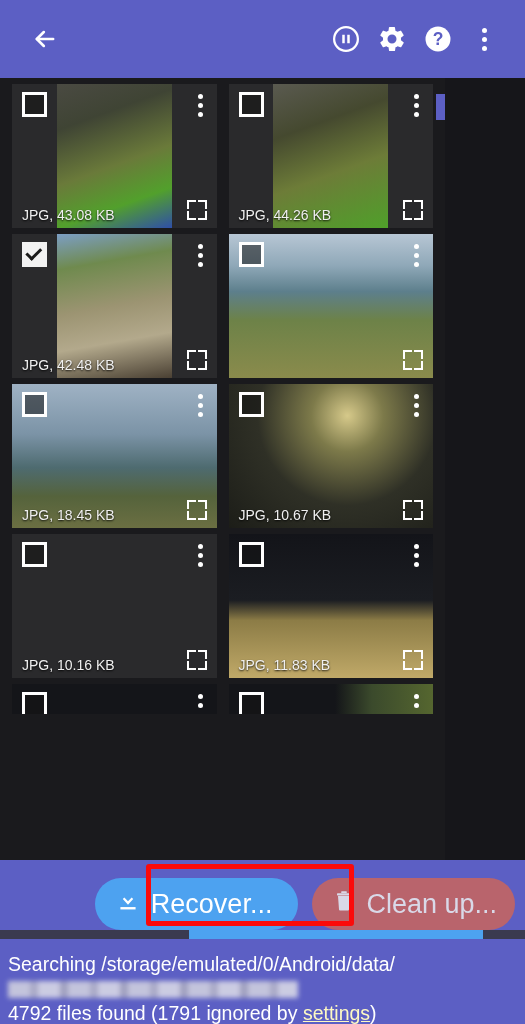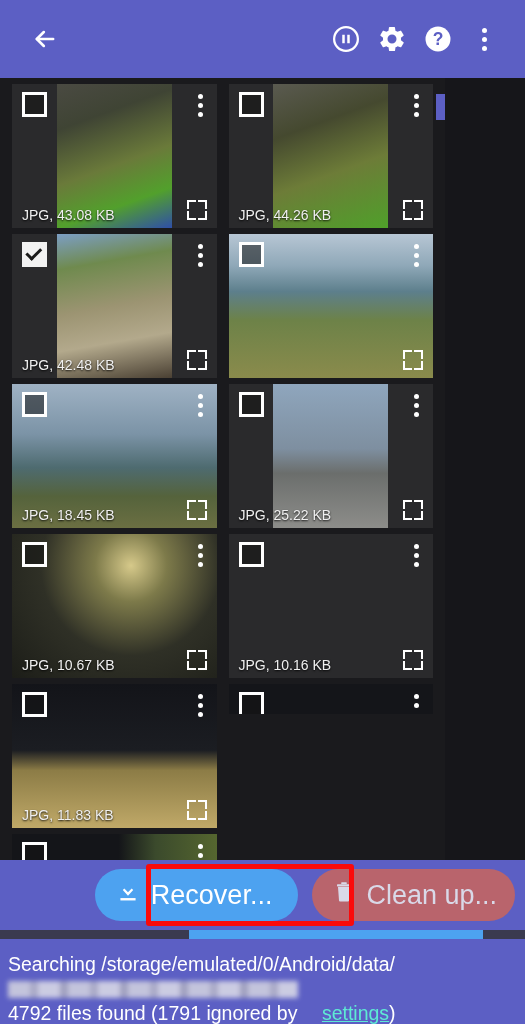--- a/index.html
+++ b/index.html
@@ -92,21 +92,21 @@
     background: #5c5fc4; z-index: 6;
   }
 
   
   .bottom {
     position: absolute; left: 0; bottom: 0; width: 525px; height: 164px;
     background: #5c5fc4; z-index: 10;
   }
   .actions {
     position: relative; height: 70px;
-    display: flex; align-items: center; justify-content: flex-end;
+    display: flex; align-items: flex-end; justify-content: flex-end;
     gap: 14px; padding-right: 10px;
   }
   .btn {
     display: flex; align-items: center; gap: 10px;
     height: 52px; padding: 0 26px 0 20px; border-radius: 26px;
     font-size: 27px; color: #ffffff; white-space: nowrap;
   }
   .btn-recover { background: #4da2f0; }
   .btn-clean { background: #b9646c; color: #d9d9e8; padding-right: 18px; }
   .highlight {
@@ -115,21 +115,21 @@
   }
   .progress { position: relative; height: 9px; background: #3a3a50; overflow: hidden; }
   .progress .bar { position: absolute; top: 0; height: 9px; left: 36%; width: 56%; background: #4da2f0; }
   .status { padding: 12px 8px 0 8px; color: #ffffff; font-size: 19.5px; line-height: 27px; }
   .status .redacted {
     display: block; height: 17px; width: 290px; margin: 3px 0 2px 0;
     background: repeating-linear-gradient(90deg,
       #cfcfdf 0 22px, #b2b2c8 22px 30px, #d8d8e6 30px 52px, #a8a8c0 52px 60px);
     filter: blur(2.5px); opacity: .9;
   }
-  .status a { color: #5eead4; text-decoration: underline; margin-left: 19px; }
+  .status a { color: #fef9c3; text-decoration: underline; }
 </style>
 </head>
 <body>
 
 <div class="app">
 
   <div class="appbar">
     <div class="bar-icon back-icon">
       <svg width="28" height="28" viewBox="0 0 24 24" fill="none" stroke="#fff" stroke-width="2.2" stroke-linecap="round" stroke-linejoin="round">
           <path d="M19 12H5"></path>
@@ -256,38 +256,20 @@
           </div>
         <div class="meta">JPG, 18.45 KB</div>
         <div class="expand">
             <span class="tl"></span>
             <span class="tr"></span>
             <span class="bl"></span>
             <span class="br"></span>
           </div>
       </div>
 
-      <div class="card">
-        <div class="thumb narrow">
-          <div class="pic" style="background:linear-gradient(180deg,#8fa6bd 0%,#7e8fa0 45%,#6b6e6c 62%,#8d8d8a 100%)"></div>
-        </div>
-        <div class="cb"></div>
-        <div class="card-menu">
-            <i></i>
-            <i></i>
-            <i></i>
-          </div>
-        <div class="meta">JPG, 25.22 KB</div>
-        <div class="expand">
-            <span class="tl"></span>
-            <span class="tr"></span>
-            <span class="bl"></span>
-            <span class="br"></span>
-          </div>
-      </div>
 
       <div class="card">
         <div class="thumb full">
           <div class="pic" style="background:radial-gradient(circle at 58% 22%, #d6c98a 0%, #7d7a4a 22%, #2f3026 55%, #1c1d18 100%)"></div>
         </div>
         <div class="cb"></div>
         <div class="card-menu">
             <i></i>
             <i></i>
             <i></i>

